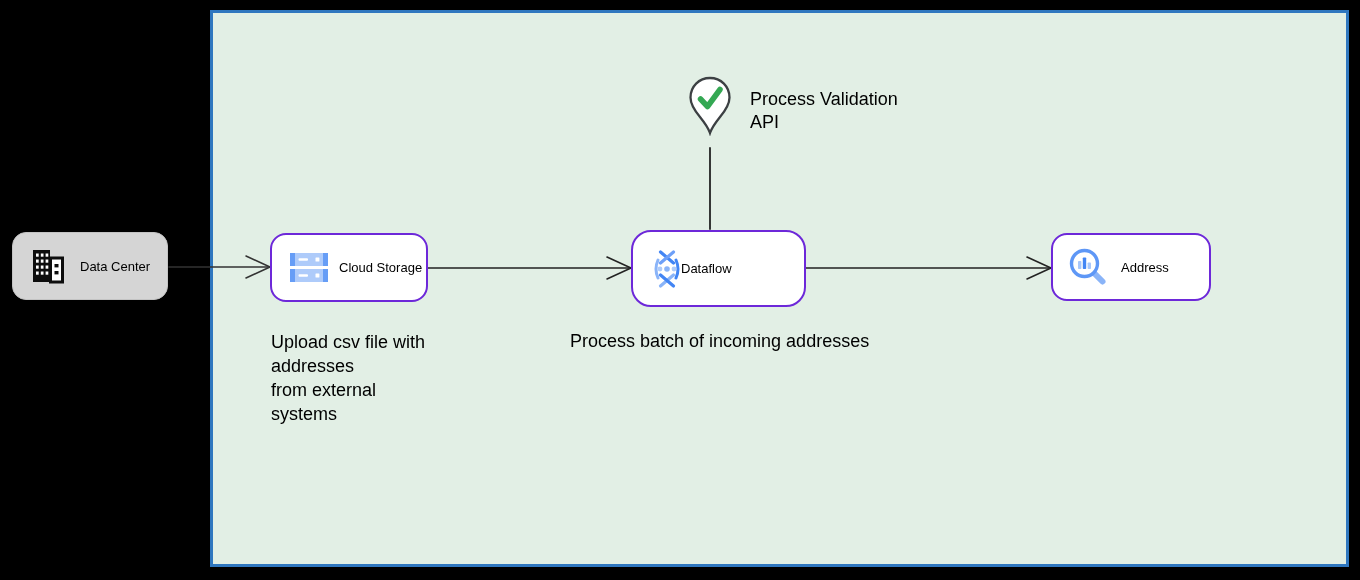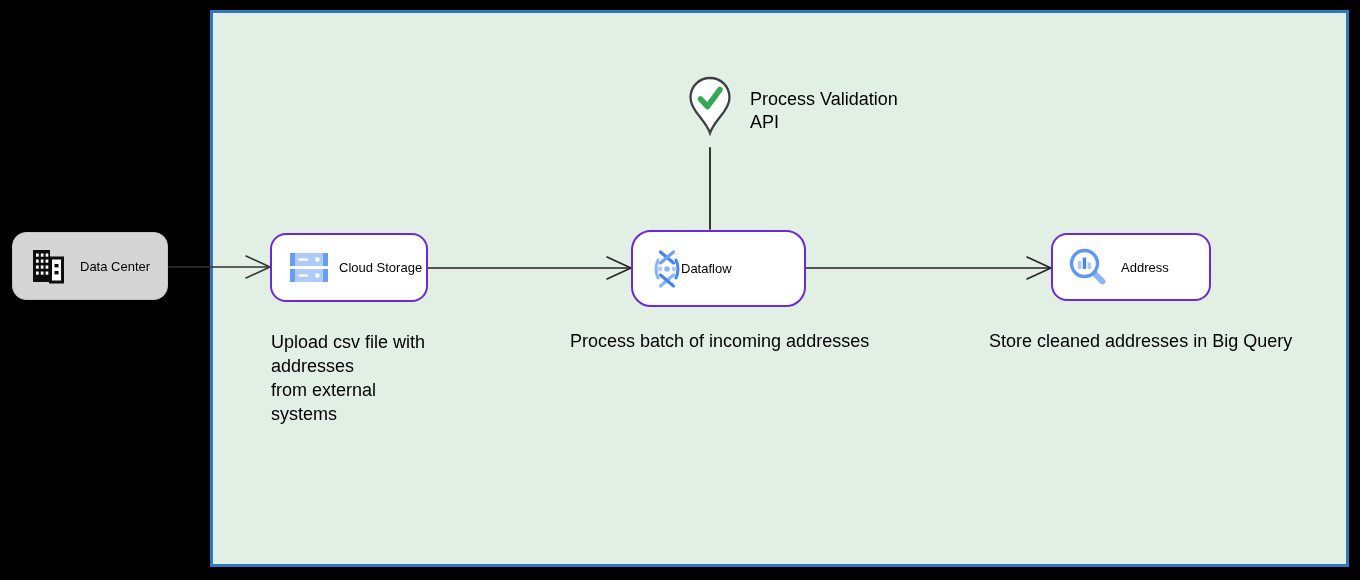--- a/index.html
+++ b/index.html
@@ -140,15 +140,14 @@
     </svg>
   </div>
   <div class="pin-label">Process Validation
 API</div>
 
   <div class="caption" style="left:570px;top:329px;width:360px;">Process batch of incoming addresses</div>
   <div class="caption" style="left:271px;top:330px;width:195px;">Upload csv file with
 addresses
 from external
 systems</div>
-  <div class="caption" style="left:989px;top:329px;width:350px;">Store cleaned addresses in Big Query</div>
 
 </div>
 
 </body></html>

